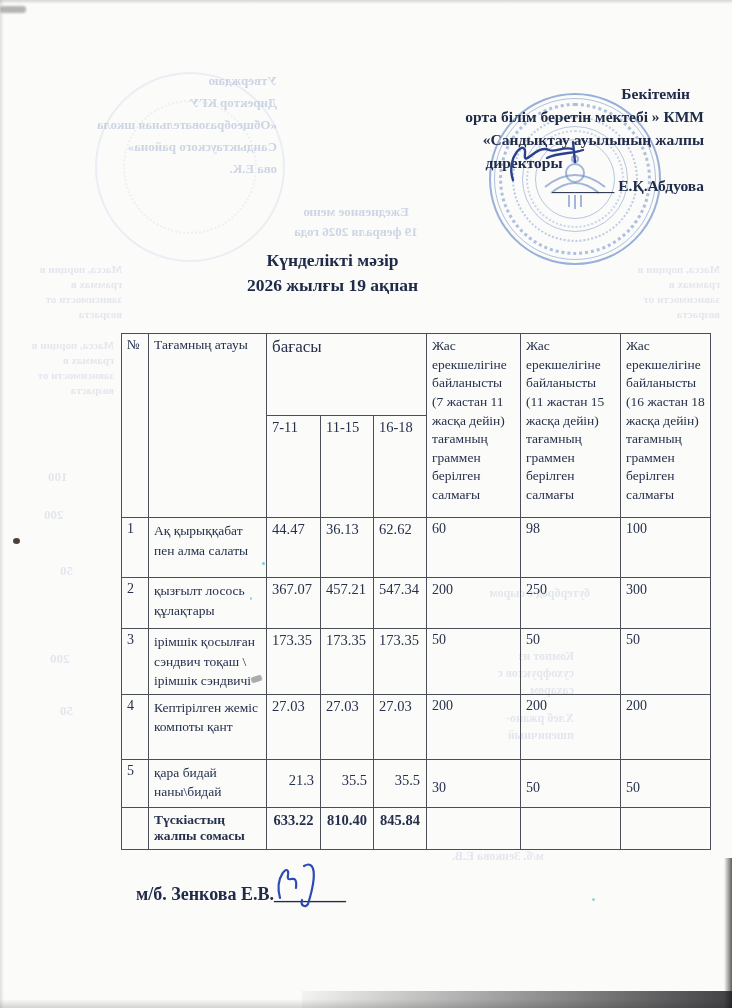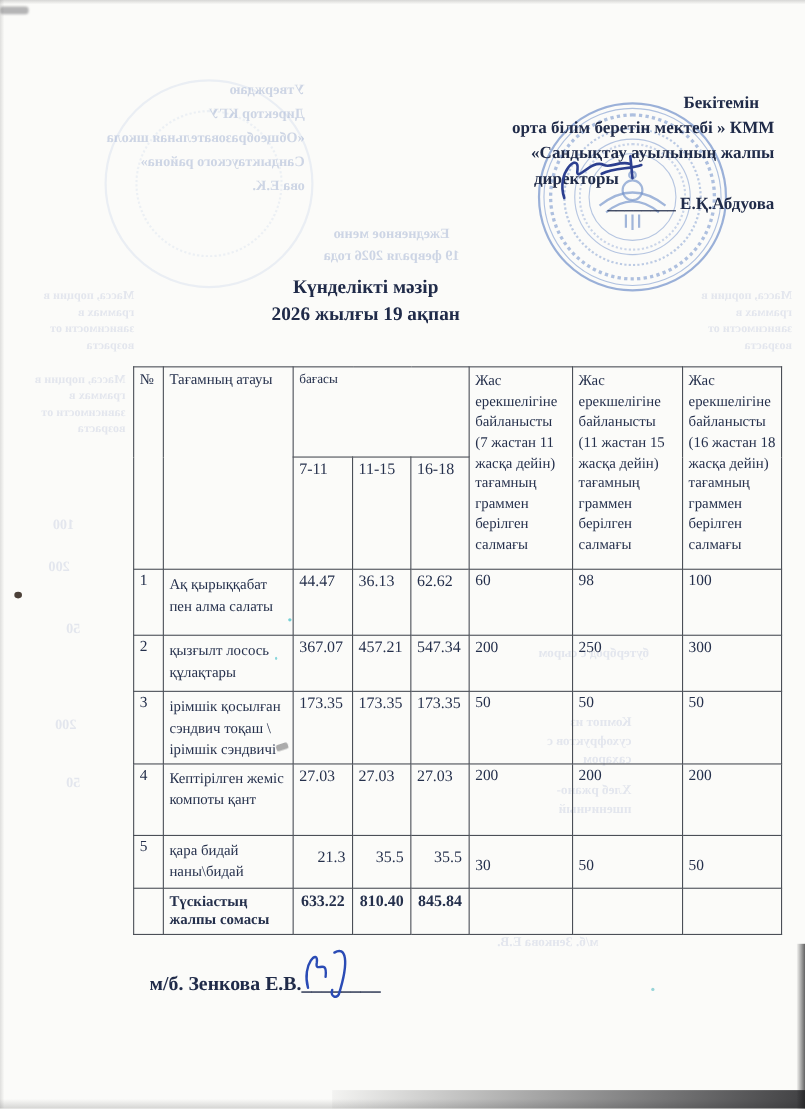--- a/index.html
+++ b/index.html
@@ -32,21 +32,21 @@
   .sig-top{position:absolute;left:503px;top:136px;width:125px;height:52px;z-index:4;}
   .sig-bottom{position:absolute;left:266px;top:858px;width:60px;height:52px;z-index:4;}
 
   
   .title{position:absolute;left:0;top:248px;width:665px;text-align:center;font-weight:bold;font-size:17.5px;line-height:25px;z-index:3;}
 
   
   table.menu{position:absolute;left:121px;top:333px;width:589px;border-collapse:collapse;table-layout:fixed;z-index:2;background:transparent;font-size:13.5px;color:#25304c;}
   table.menu th,table.menu td{border:1.5px solid #4b4f57;vertical-align:top;padding:3px 5px;font-weight:normal;text-align:left;overflow:hidden;}
   th.h-age{font-weight:bold;font-size:13.5px;line-height:1.38;padding-top:5px;}
-  th.h-price{vertical-align:bottom;padding-bottom:12px;font-size:12px;margin-top:20px;}
+  th.h-price{vertical-align:bottom;padding-bottom:12px;font-size:17px;margin-top:20px;}
   th.h-sub{font-weight:bold;font-size:14.5px;padding-top:8px;padding-left:8px;}
   td.num{font-size:14px;}
   td.dish{line-height:1.45;font-size:13.5px;}
   td.val{text-align:center;vertical-align:bottom;font-size:14.5px;padding-bottom:8px;}
   td.gram{text-align:center;vertical-align:middle;font-size:14px;}
   tr.r5 td.val{vertical-align:top;text-align:right;padding-top:12px;padding-right:6px;}
   tr.r5 td.gram{vertical-align:top;padding-top:20px;}
   tr.total td{font-weight:bold;vertical-align:top;padding-top:4px;}
   tr.total td.val{text-align:center;font-size:14.5px;}
 

